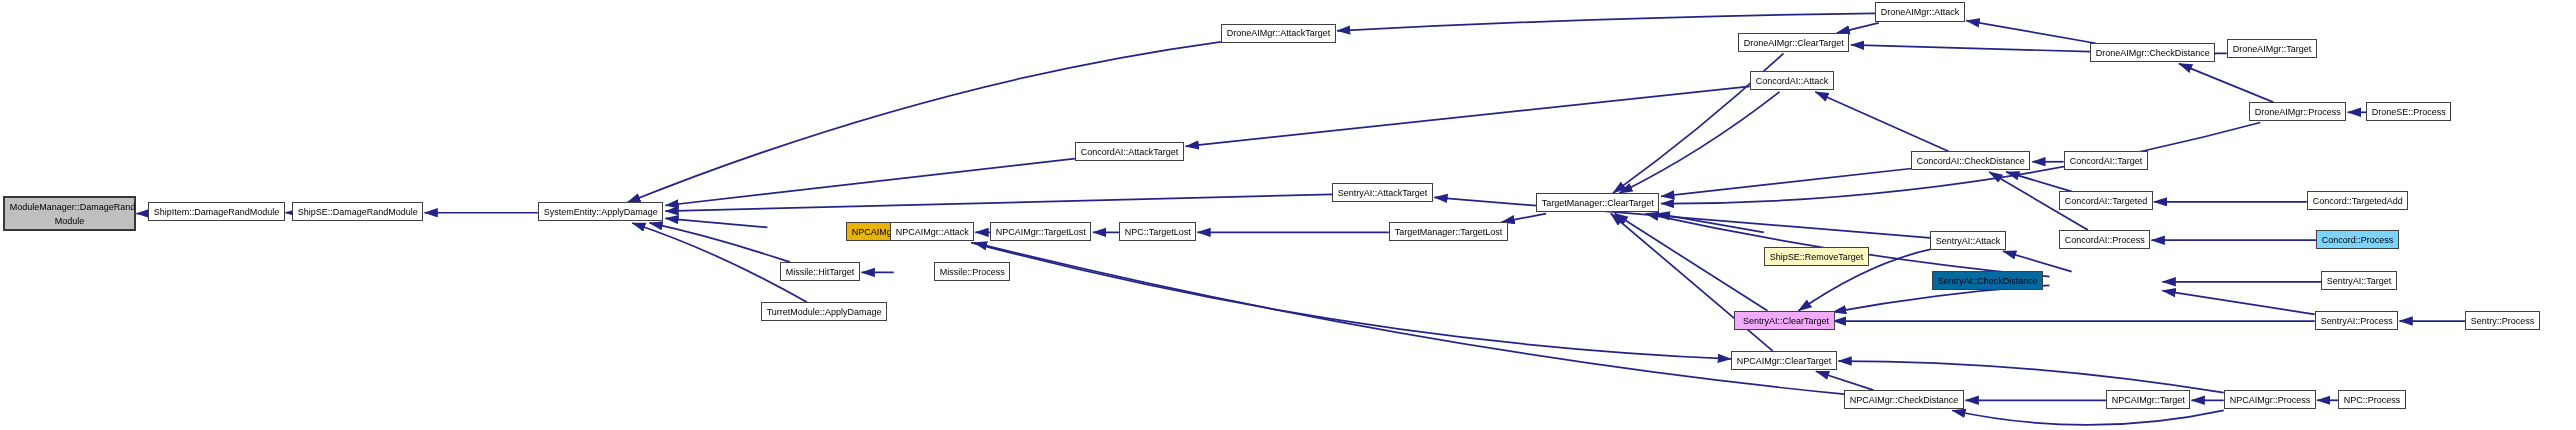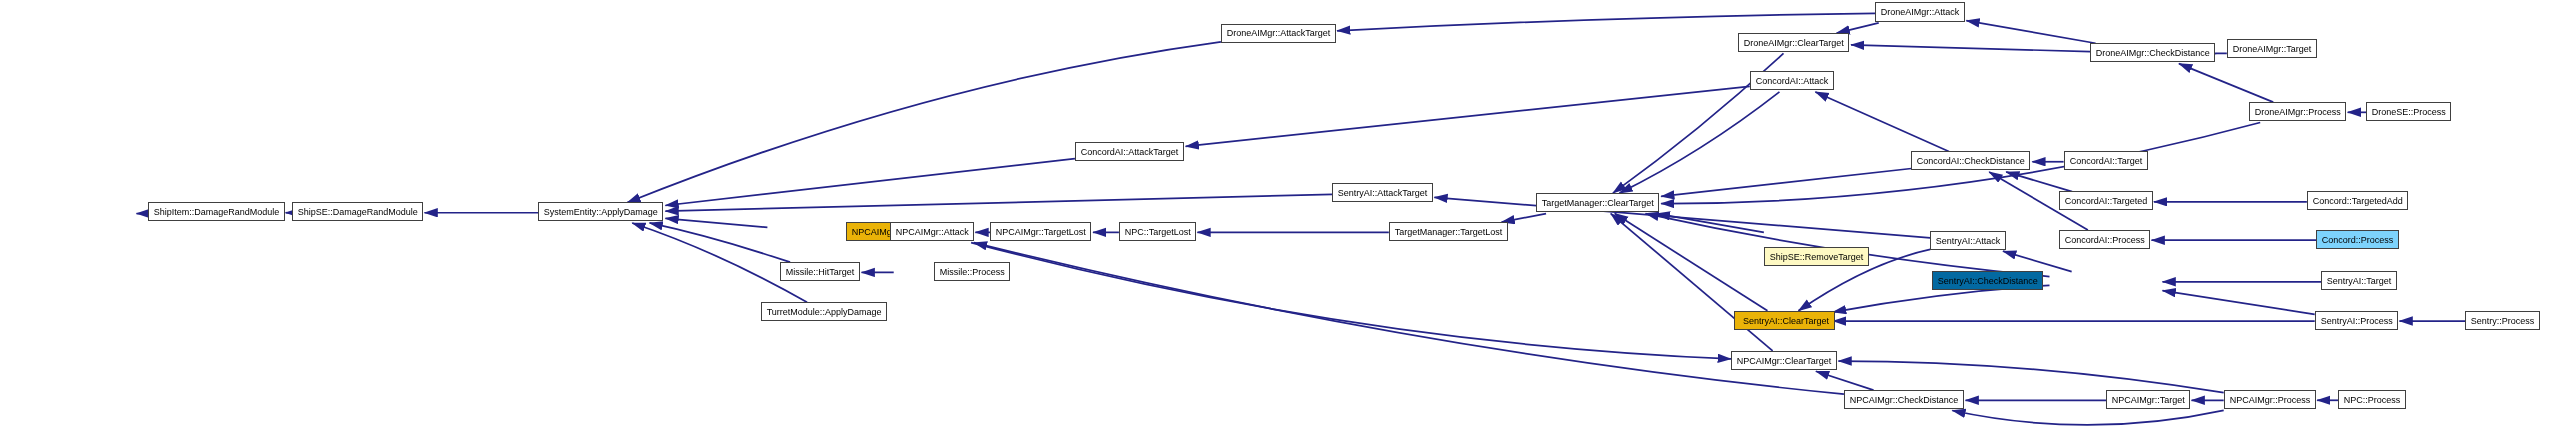--- a/index.html
+++ b/index.html
@@ -82,20 +82,22 @@
       <path d="M2950,400.5625 Q2844,384 2756,370.25" fill="none" stroke="#232388" stroke-width="2.2" marker-end="url(#arrowhead)" data-name="edge-sentry-ai-process--sentry-ai-check-distance"></path>
       <path d="M3142,409 Q3097.25,409 3058,409" fill="none" stroke="#232388" stroke-width="2.2" marker-end="url(#arrowhead)" data-name="edge-sentry-process--sentry-ai-process"></path>
       <path d="M1237.6237623453835,309 Q1722.5408073651856,437.32733659395376 2206,457.186245896367" fill="none" stroke="#232388" stroke-width="2.2" marker-end="url(#arrowhead)" data-name="edge-npc-ai-mgr-attack--npc-ai-mgr-clear-target"></path>
       <path d="M2387.72,497 Q2351,485 2314.28,473" fill="none" stroke="#232388" stroke-width="2.2" marker-end="url(#arrowhead)" data-name="edge-npc-ai-mgr-check-distance--npc-ai-mgr-clear-target"></path>
       <path d="M2834,500.3405046272166 Q2586.012830253937,460.0811614562629 2343,460.01784696877326" fill="none" stroke="#232388" stroke-width="2.2" marker-end="url(#arrowhead)" data-name="edge-npc-ai-mgr-process--npc-ai-mgr-clear-target"></path>
       <path d="M2684,510 Q2583,510 2505,510" fill="none" stroke="#232388" stroke-width="2.2" marker-end="url(#arrowhead)" data-name="edge-npc-ai-mgr-target--npc-ai-mgr-check-distance"></path>
       <path d="M2834,522.7682403433477 Q2660.5,560 2488.08,523" fill="none" stroke="#232388" stroke-width="2.2" marker-end="url(#arrowhead)" data-name="edge-npc-ai-mgr-process--npc-ai-mgr-check-distance"></path>
       <path d="M2834,510 Q2816,510 2793,510" fill="none" stroke="#232388" stroke-width="2.2" marker-end="url(#arrowhead)" data-name="edge-npc-ai-mgr-process--npc-ai-mgr-target"></path>
       <path d="M2980,510 Q2958.75,510 2953,510" fill="none" stroke="#232388" stroke-width="2.2" marker-end="url(#arrowhead)" data-name="edge-npc-process--npc-ai-mgr-process"></path>
     </svg>
+<div class="node highlight" data-name="node-module-manager-damage-rand-module" style="left: 3.1px; top: 196px; width: 133px; background: rgb(191, 191, 191); border-color: rgb(56, 56, 56);">ModuleManager::DamageRand
+Module</div>
     <div class="node" data-name="node-ship-item-damage-rand-module" style="left: 148px; top: 202px; background: rgb(255, 255, 255); border-color: rgb(64, 64, 64);">ShipItem::DamageRandModule</div>
     <div class="node" data-name="node-ship-se-damage-rand-module" style="left: 292px; top: 202px; background: rgb(255, 255, 255); border-color: rgb(64, 64, 64);">ShipSE::DamageRandModule</div>
     <div class="node" data-name="node-system-entity-apply-damage" style="left: 538px; top: 202px; background: rgb(255, 255, 255); border-color: rgb(64, 64, 64);">SystemEntity::ApplyDamage</div>
     <div class="node" data-name="node-drone-ai-mgr-attack-target" style="left: 1221px; top: 23.5px; background: rgb(255, 255, 255); border-color: rgb(64, 64, 64);">DroneAIMgr::AttackTarget</div>
     <div class="node" data-name="node-concord-ai-attack-target" style="left: 1075px; top: 142px; background: rgb(255, 255, 255); border-color: rgb(64, 64, 64);">ConcordAI::AttackTarget</div>
     <div class="node" data-name="node-sentry-ai-attack-target" style="left: 1332px; top: 183px; background: rgb(255, 255, 255); border-color: rgb(64, 64, 64);">SentryAI::AttackTarget</div>
     <div class="node" data-name="node-npc-ai-mgr-attack-target" style="left: 806px; top: 222px; background: #eab308; border-color: rgb(64, 64, 64); margin-left: 40px;">NPCAIMgr::AttackTarget</div>
     <div class="node" data-name="node-missile-hit-target" style="left: 780px; top: 262px; background: rgb(255, 255, 255); border-color: rgb(64, 64, 64);">Missile::HitTarget</div>
     <div class="node" data-name="node-turret-module-apply-damage" style="left: 761px; top: 302px; background: rgb(255, 255, 255); border-color: rgb(64, 64, 64);">TurretModule::ApplyDamage</div>
     <div class="node" data-name="node-npc-ai-mgr-attack" style="left: 890px; top: 222px; background: rgb(255, 255, 255); border-color: rgb(64, 64, 64);">NPCAIMgr::Attack</div>
@@ -116,20 +118,20 @@
     <div class="node" data-name="node-concord-ai-targeted" style="left: 2059px; top: 191px; background: rgb(255, 255, 255); border-color: rgb(64, 64, 64);">ConcordAI::Targeted</div>
     <div class="node" data-name="node-concord-targeted-add" style="left: 2307px; top: 191px; background: rgb(255, 255, 255); border-color: rgb(64, 64, 64);">Concord::TargetedAdd</div>
     <div class="node" data-name="node-concord-ai-process" style="left: 2059px; top: 230px; background: rgb(255, 255, 255); border-color: rgb(64, 64, 64);">ConcordAI::Process</div>
     <div class="node" data-name="node-concord-process" style="left: 2316px; top: 230px; background: #7dd3fc; border-color: rgb(64, 64, 64);">Concord::Process</div>
     <div class="node" data-name="node-ship-se-remove-target" style="left: 1764px; top: 231px; background: #fef9c3; border-color: rgb(64, 64, 64); margin-top: 16px;">ShipSE::RemoveTarget</div>
     <div class="node" data-name="node-sentry-ai-attack" style="left: 1930px; top: 231px; background: rgb(255, 255, 255); border-color: rgb(64, 64, 64);">SentryAI::Attack</div>
     <div class="node" data-name="node-sentry-ai-check-distance" style="left: 1932px; top: 271px; background: #0369a1; border-color: rgb(64, 64, 64);">SentryAI::CheckDistance</div>
     <div class="node" data-name="node-sentry-ai-target" style="left: 2321px; top: 271px; background: rgb(255, 255, 255); border-color: rgb(64, 64, 64);">SentryAI::Target</div>
     <div class="node" data-name="node-sentry-ai-process" style="left: 2315px; top: 311px; background: rgb(255, 255, 255); border-color: rgb(64, 64, 64);">SentryAI::Process</div>
     <div class="node" data-name="node-sentry-process" style="left: 2465px; top: 311px; background: rgb(255, 255, 255); border-color: rgb(64, 64, 64);">Sentry::Process</div>
-    <div class="node" data-name="node-sentry-ai-clear-target" style="left: 1734px; top: 311px; background: #eab308; border-color: rgb(64, 64, 64); padding-left: 8px;">SentryAI::ClearTarget</div>
+    <div class="node" data-name="node-sentry-ai-clear-target" style="left: 1734px; top: 311px; background: #f0abfc; border-color: rgb(64, 64, 64); padding-left: 8px;">SentryAI::ClearTarget</div>
     <div class="node" data-name="node-npc-ai-mgr-clear-target" style="left: 1731px; top: 351px; background: rgb(255, 255, 255); border-color: rgb(64, 64, 64);">NPCAIMgr::ClearTarget</div>
     <div class="node" data-name="node-npc-ai-mgr-check-distance" style="left: 1844px; top: 390px; background: rgb(255, 255, 255); border-color: rgb(64, 64, 64);">NPCAIMgr::CheckDistance</div>
     <div class="node" data-name="node-npc-ai-mgr-target" style="left: 2106px; top: 390px; background: rgb(255, 255, 255); border-color: rgb(64, 64, 64);">NPCAIMgr::Target</div>
     <div class="node" data-name="node-npc-ai-mgr-process" style="left: 2224px; top: 390px; background: rgb(255, 255, 255); border-color: rgb(64, 64, 64);">NPCAIMgr::Process</div>
     <div class="node" data-name="node-npc-process" style="left: 2338px; top: 390px; background: rgb(255, 255, 255); border-color: rgb(64, 64, 64);">NPC::Process</div>
   </div>
 
 
 </body></html>

